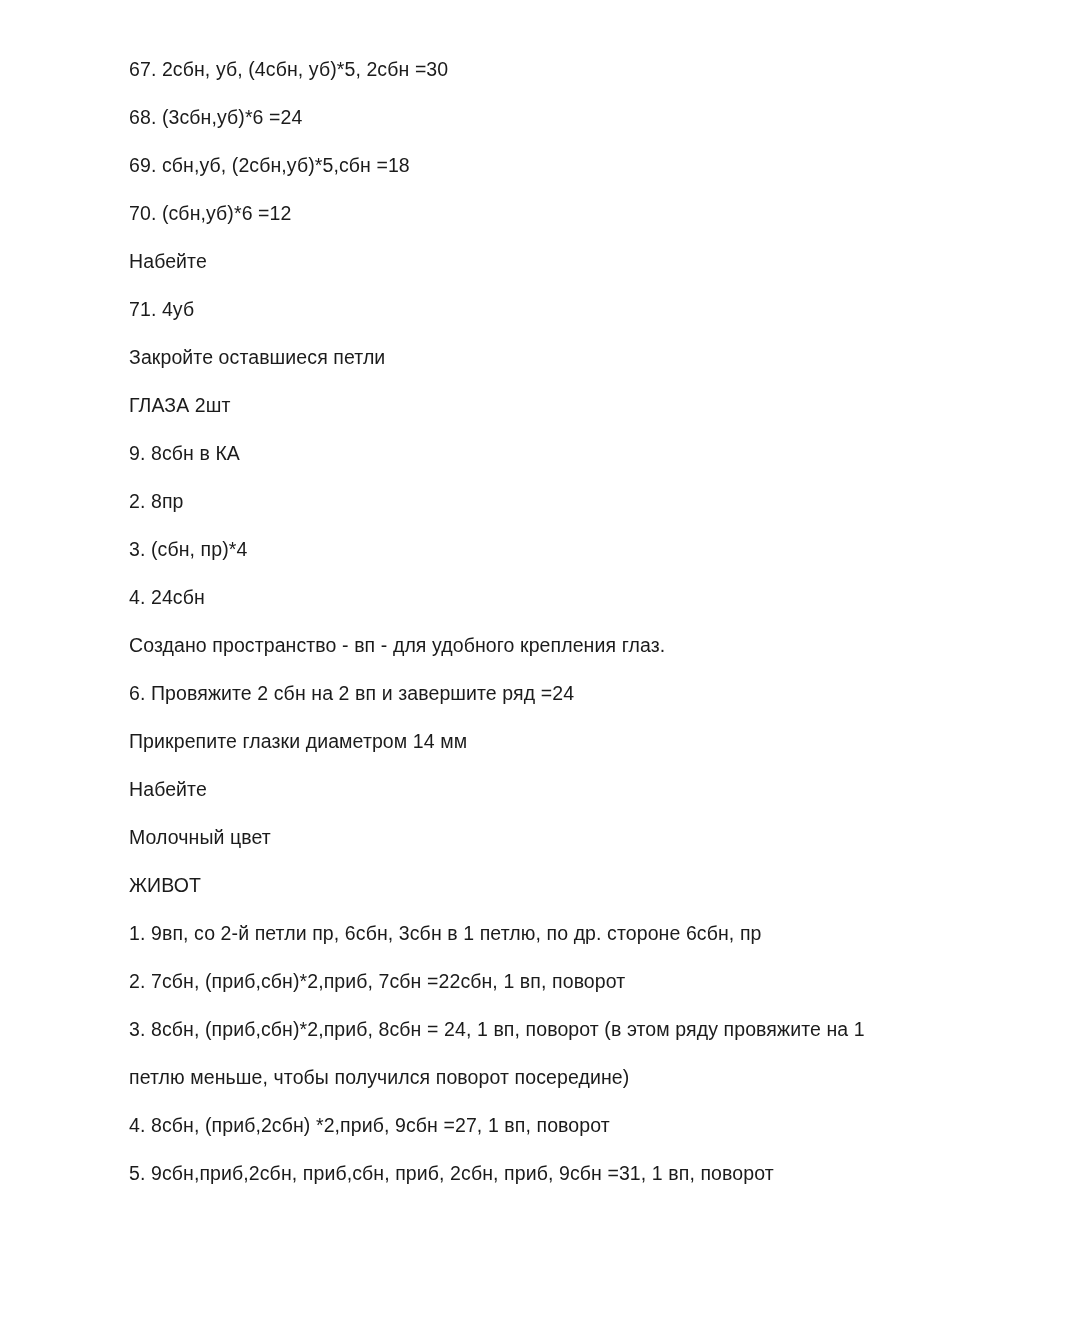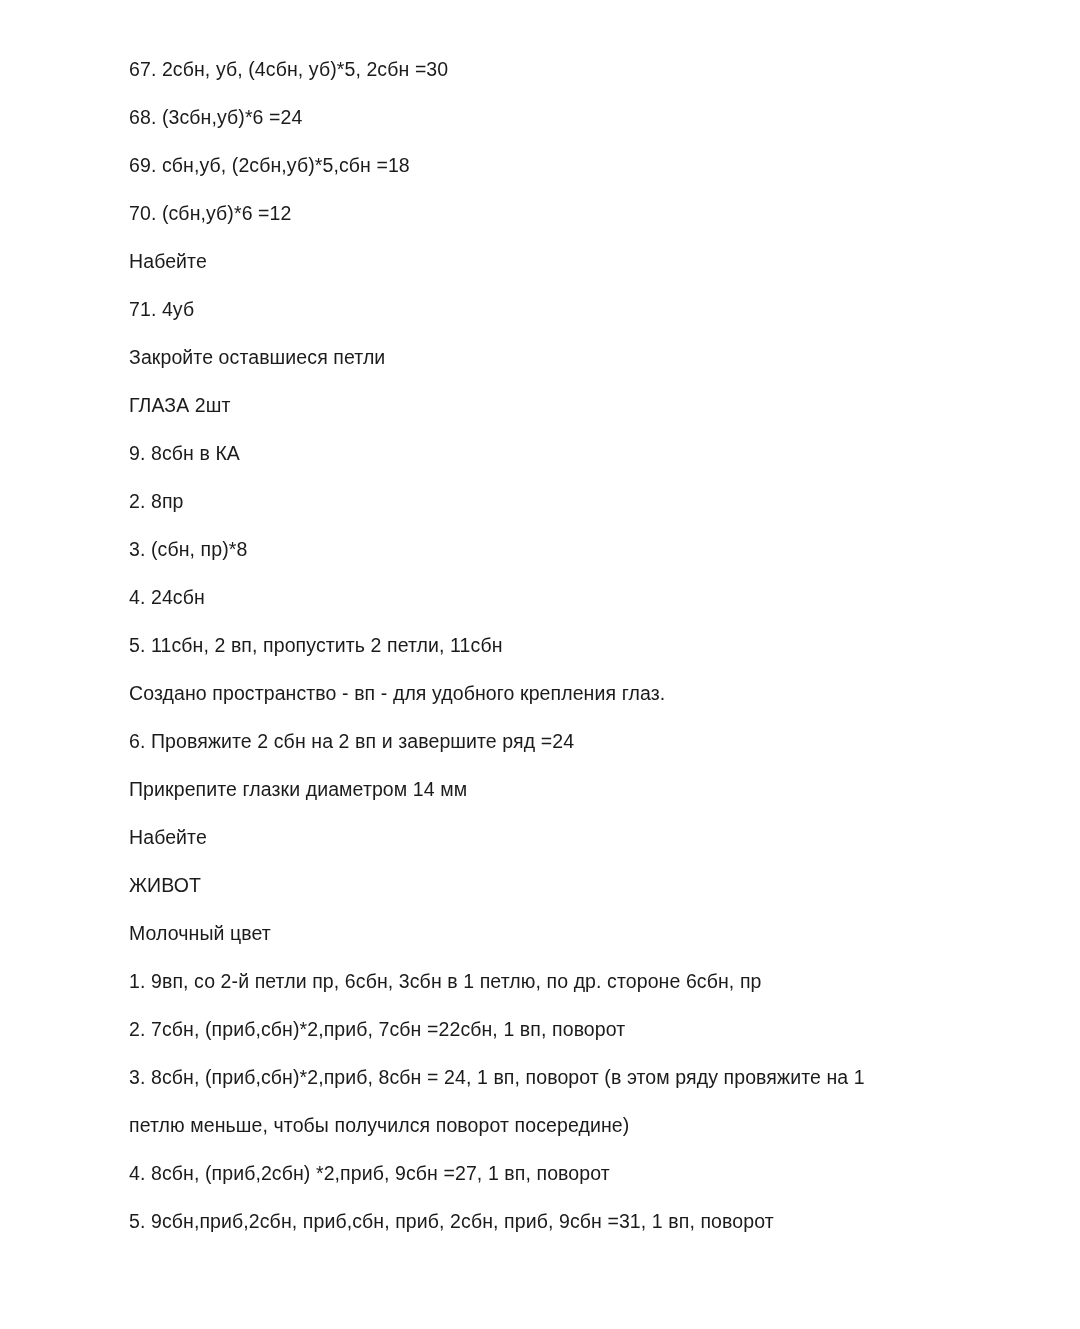--- a/index.html
+++ b/index.html
@@ -46,29 +46,28 @@
       <p class="line">67. 2сбн, уб, (4сбн, уб)*5, 2сбн =30</p>
       <p class="line">68. (3сбн,уб)*6 =24</p>
       <p class="line">69. сбн,уб, (2сбн,уб)*5,сбн =18</p>
       <p class="line">70. (сбн,уб)*6 =12</p>
       <p class="line">Набейте</p>
       <p class="line">71. 4уб</p>
       <p class="line">Закройте оставшиеся петли</p>
       <p class="line">ГЛАЗА 2шт</p>
       <p class="line">9. 8сбн в КА</p>
       <p class="line">2. 8пр</p>
-      <p class="line">3. (сбн, пр)*8</p>
+      <p class="line">3. (сбн, пр)*4</p>
       <p class="line">4. 24сбн</p>
-      <p class="line">5. 11сбн, 2 вп, пропустить 2 петли, 11сбн</p>
       <p class="line">Создано пространство - вп - для удобного крепления глаз.</p>
       <p class="line">6. Провяжите 2 сбн на 2 вп и завершите ряд =24</p>
       <p class="line">Прикрепите глазки диаметром 14 мм</p>
       <p class="line">Набейте</p>
+      <p class="line">Молочный цвет</p>
       <p class="line">ЖИВОТ</p>
-      <p class="line">Молочный цвет</p>
       <p class="line">1. 9вп, со 2-й петли пр, 6сбн, 3сбн в 1 петлю, по др. стороне 6сбн, пр</p>
       <p class="line">2. 7сбн, (приб,сбн)*2,приб, 7сбн =22сбн, 1 вп, поворот</p>
       <p class="line">3. 8сбн, (приб,сбн)*2,приб, 8сбн = 24, 1 вп, поворот (в этом ряду провяжите на 1</p>
       <p class="line">петлю меньше, чтобы получился поворот посередине)</p>
       <p class="line">4. 8сбн, (приб,2сбн) *2,приб, 9сбн =27, 1 вп, поворот</p>
       <p class="line">5. 9сбн,приб,2сбн, приб,сбн, приб, 2сбн, приб, 9сбн =31, 1 вп, поворот</p>
     </div>
 </main>
 
 </body></html>

